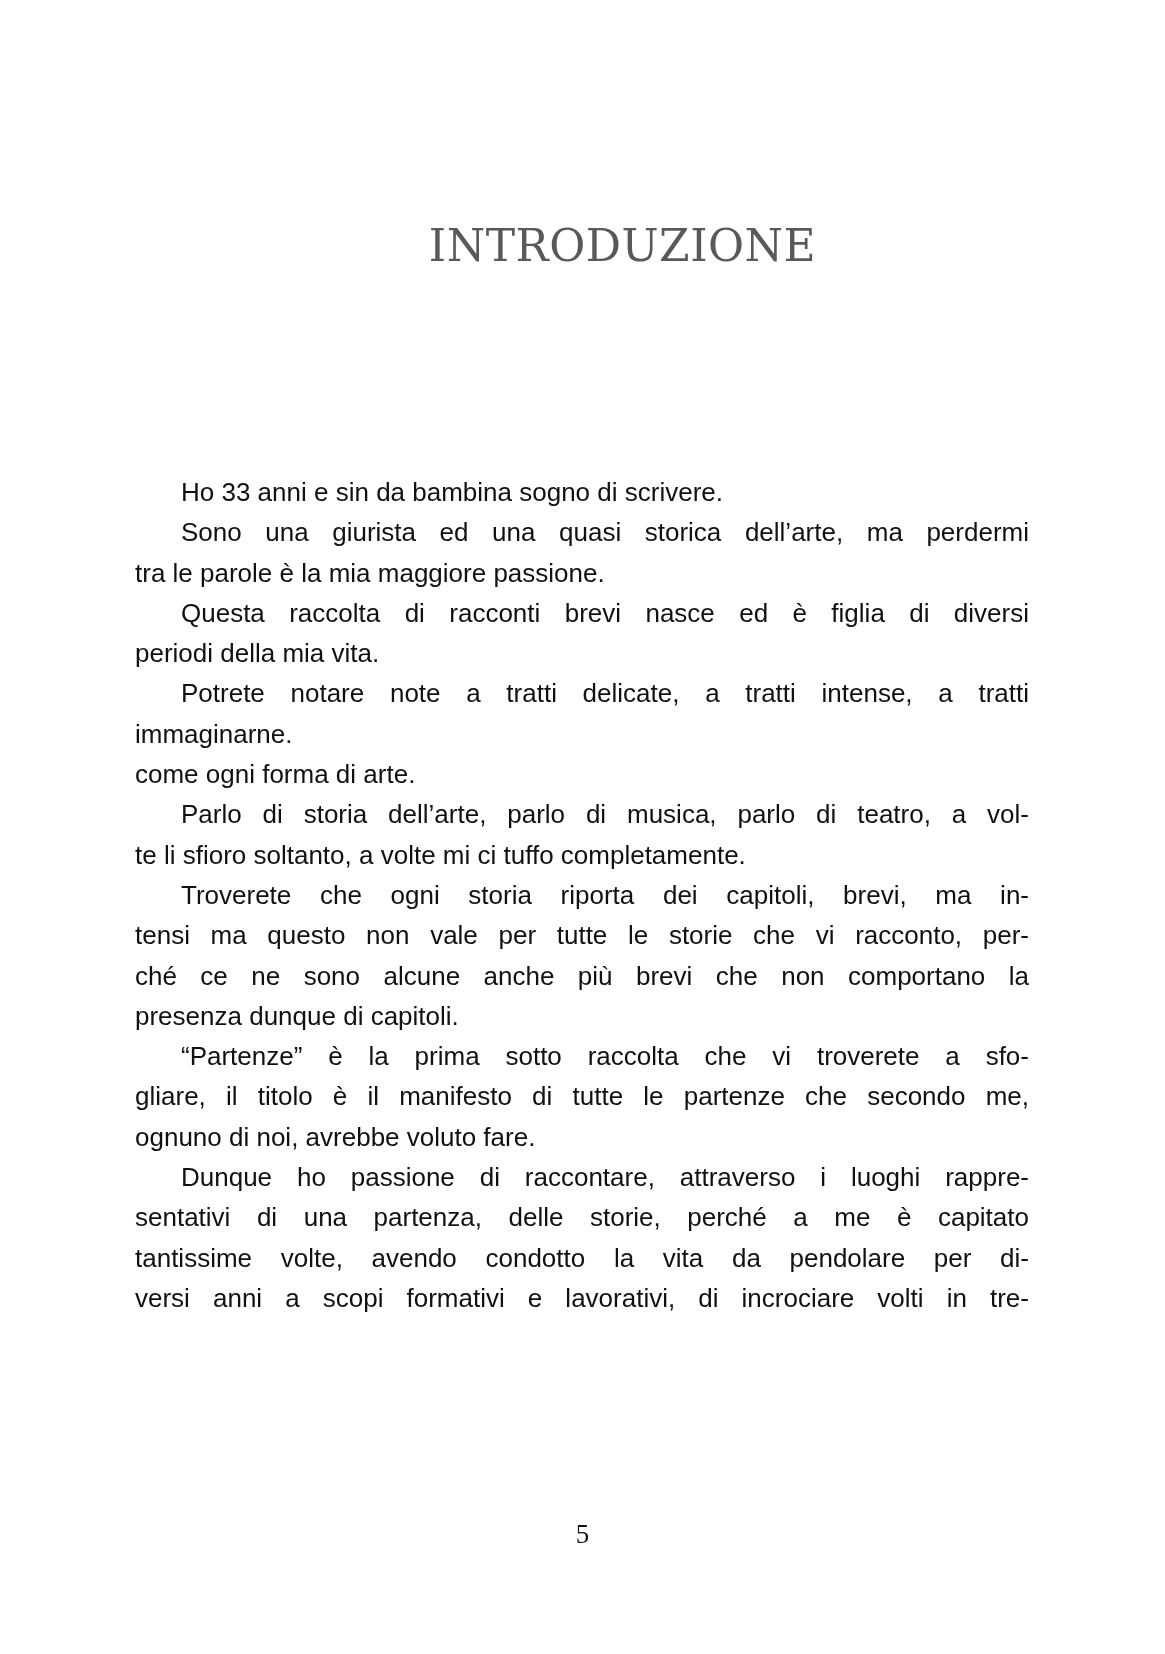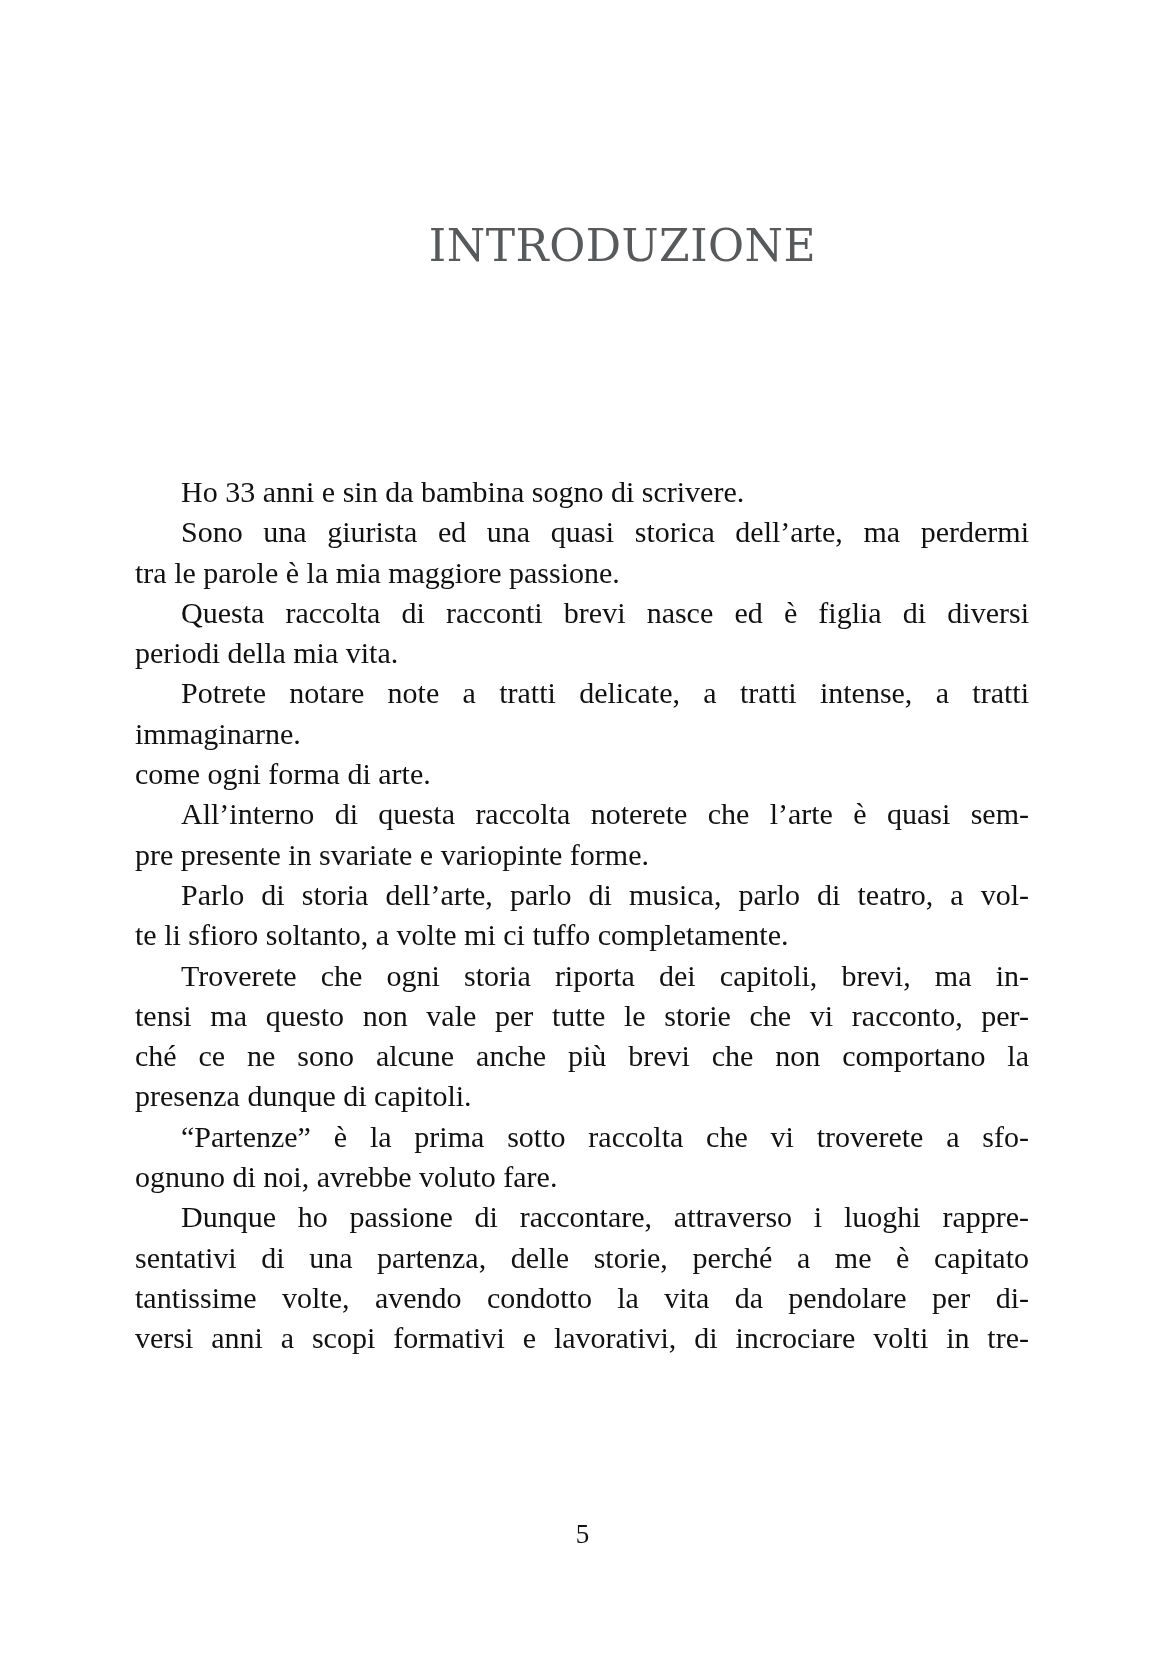--- a/index.html
+++ b/index.html
@@ -39,22 +39,22 @@
     .body-text {
       position: absolute;
       top: 472px;
       left: 135px;
       width: 894px;
     }
     .line {
       display: block;
       height: 40.3px;
       line-height: 40.3px;
-      font-size: 30px;
-      font-family: Liberation Serif, serif;
+      font-size: 26px;
+      font-family: Liberation Sans, sans-serif;
       text-align: justify;
       text-align-last: justify;
       white-space: nowrap;
       overflow: visible;
     }
     .line.first {
       padding-left: 46px;
     }
     .line.last {
       text-align-last: left;
@@ -95,39 +95,36 @@
 
     <div>
       <span class="line first">Potrete notare note a tratti delicate, a tratti intense, a tratti</span>
       <span class="line last">immaginarne.</span>
     </div>
 
     <div>
       <span class="line last">come ogni forma di arte.</span>
     </div>
 
-    <div>
-      <span class="line first">All’interno di questa raccolta noterete che l’arte è quasi sem-</span>
-      <span class="line last">pre presente in svariate e variopinte forme.</span>
-    </div>
 
     <div>
       <span class="line first">Parlo di storia dell’arte, parlo di musica, parlo di teatro, a vol-</span>
       <span class="line last">te li sfioro soltanto, a volte mi ci tuffo completamente.</span>
     </div>
 
     <div>
       <span class="line first">Troverete che ogni storia riporta dei capitoli, brevi, ma in-</span>
       <span class="line">tensi ma questo non vale per tutte le storie che vi racconto, per-</span>
       <span class="line">ché ce ne sono alcune anche più brevi che non comportano la</span>
       <span class="line last">presenza dunque di capitoli.</span>
     </div>
 
     <div>
       <span class="line first">“Partenze” è la prima sotto raccolta che vi troverete a sfo-</span>
+      <span class="line">gliare, il titolo è il manifesto di tutte le partenze che secondo me,</span>
       <span class="line last">ognuno di noi, avrebbe voluto fare.</span>
     </div>
 
     <div>
       <span class="line first">Dunque ho passione di raccontare, attraverso i luoghi rappre-</span>
       <span class="line">sentativi di una partenza, delle storie, perché a me è capitato</span>
       <span class="line">tantissime volte, avendo condotto la vita da pendolare per di-</span>
       <span class="line">versi anni a scopi formativi e lavorativi, di incrociare volti in tre-</span>
     </div>
   </div>

